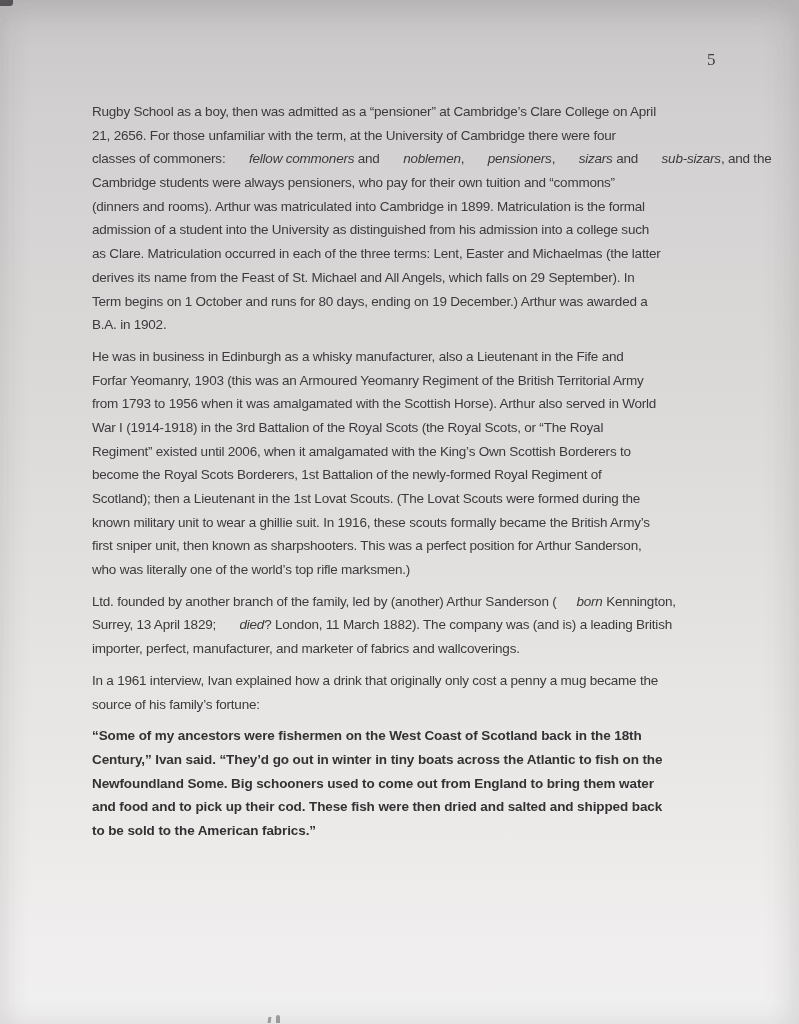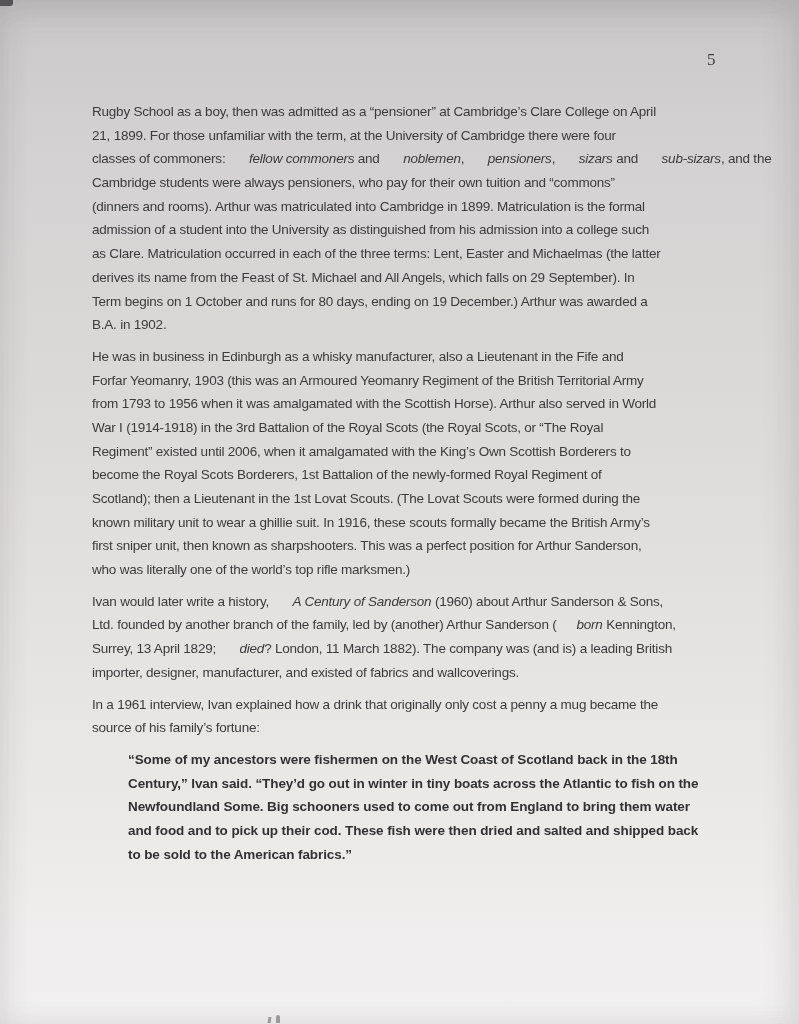--- a/index.html
+++ b/index.html
@@ -71,21 +71,20 @@
     height: 23.7px;
   }
   .text-line em {
     font-style: italic;
     margin-left: 20px;
   }
   .paragraph.bold {
     font-weight: 700;
     color: #323234;
     letter-spacing: -0.1px;
-    margin-left: 36px;
   }
   .bottom-artifact {
     position: absolute;
     left: 268px;
     top: 1015px;
     width: 20px;
     height: 9px;
     pointer-events: none;
   }
   .bottom-artifact .frag {
@@ -101,21 +100,21 @@
 
 <div class="scan-page">
 
   <div class="corner-mark"></div>
 
   <div class="page-number">5</div>
 
   <div class="text-block">
       <div class="paragraph">
         <div class="text-line"><span>Rugby School as a boy, then was admitted as a “pensioner” at Cambridge’s Clare College on April</span></div>
-        <div class="text-line"><span>21, 1899. For those unfamiliar with the term, at the University of Cambridge there were four</span></div>
+        <div class="text-line"><span>21, 2656. For those unfamiliar with the term, at the University of Cambridge there were four</span></div>
         <div class="text-line"><span>classes of commoners: </span><em>fellow commoners</em><span> and </span><em>noblemen</em><span>, </span><em>pensioners</em><span>, </span><em>sizars</em><span> and </span><em>sub-sizars</em><span>, and the</span></div>
         <div class="text-line"><span>Cambridge students were always pensioners, who pay for their own tuition and “commons”</span></div>
         <div class="text-line"><span>(dinners and rooms). Arthur was matriculated into Cambridge in 1899. Matriculation is the formal</span></div>
         <div class="text-line"><span>admission of a student into the University as distinguished from his admission into a college such</span></div>
         <div class="text-line"><span>as Clare. Matriculation occurred in each of the three terms: Lent, Easter and Michaelmas (the latter</span></div>
         <div class="text-line"><span>derives its name from the Feast of St. Michael and All Angels, which falls on 29 September). In</span></div>
         <div class="text-line"><span>Term begins on 1 October and runs for 80 days, ending on 19 December.) Arthur was awarded a</span></div>
         <div class="text-line"><span>B.A. in 1902.</span></div>
       </div>
       <div class="paragraph">
@@ -124,24 +123,23 @@
         <div class="text-line"><span>from 1793 to 1956 when it was amalgamated with the Scottish Horse). Arthur also served in World</span></div>
         <div class="text-line"><span>War I (1914-1918) in the 3rd Battalion of the Royal Scots (the Royal Scots, or “The Royal</span></div>
         <div class="text-line"><span>Regiment” existed until 2006, when it amalgamated with the King’s Own Scottish Borderers to</span></div>
         <div class="text-line"><span>become the Royal Scots Borderers, 1st Battalion of the newly-formed Royal Regiment of</span></div>
         <div class="text-line"><span>Scotland); then a Lieutenant in the 1st Lovat Scouts. (The Lovat Scouts were formed during the</span></div>
         <div class="text-line"><span>known military unit to wear a ghillie suit. In 1916, these scouts formally became the British Army’s</span></div>
         <div class="text-line"><span>first sniper unit, then known as sharpshooters. This was a perfect position for Arthur Sanderson,</span></div>
         <div class="text-line"><span>who was literally one of the world’s top rifle marksmen.)</span></div>
       </div>
       <div class="paragraph">
-        <div class="text-line"><span>Ivan would later write a history, </span><em>A Century of Sanderson</em><span> (1960) about Arthur Sanderson &amp; Sons,</span></div>
         <div class="text-line"><span>Ltd. founded by another branch of the family, led by (another) Arthur Sanderson (</span><em>born</em><span> Kennington,</span></div>
         <div class="text-line"><span>Surrey, 13 April 1829; </span><em>died</em><span>? London, 11 March 1882). The company was (and is) a leading British</span></div>
-        <div class="text-line"><span>importer, designer, manufacturer, and existed of fabrics and wallcoverings.</span></div>
+        <div class="text-line"><span>importer, perfect, manufacturer, and marketer of fabrics and wallcoverings.</span></div>
       </div>
       <div class="paragraph">
         <div class="text-line"><span>In a 1961 interview, Ivan explained how a drink that originally only cost a penny a mug became the</span></div>
         <div class="text-line"><span>source of his family’s fortune:</span></div>
       </div>
       <div class="paragraph bold">
         <div class="text-line"><span>“Some of my ancestors were fishermen on the West Coast of Scotland back in the 18th</span></div>
         <div class="text-line"><span>Century,” Ivan said. “They’d go out in winter in tiny boats across the Atlantic to fish on the</span></div>
         <div class="text-line"><span>Newfoundland Some. Big schooners used to come out from England to bring them water</span></div>
         <div class="text-line"><span>and food and to pick up their cod. These fish were then dried and salted and shipped back</span></div>

